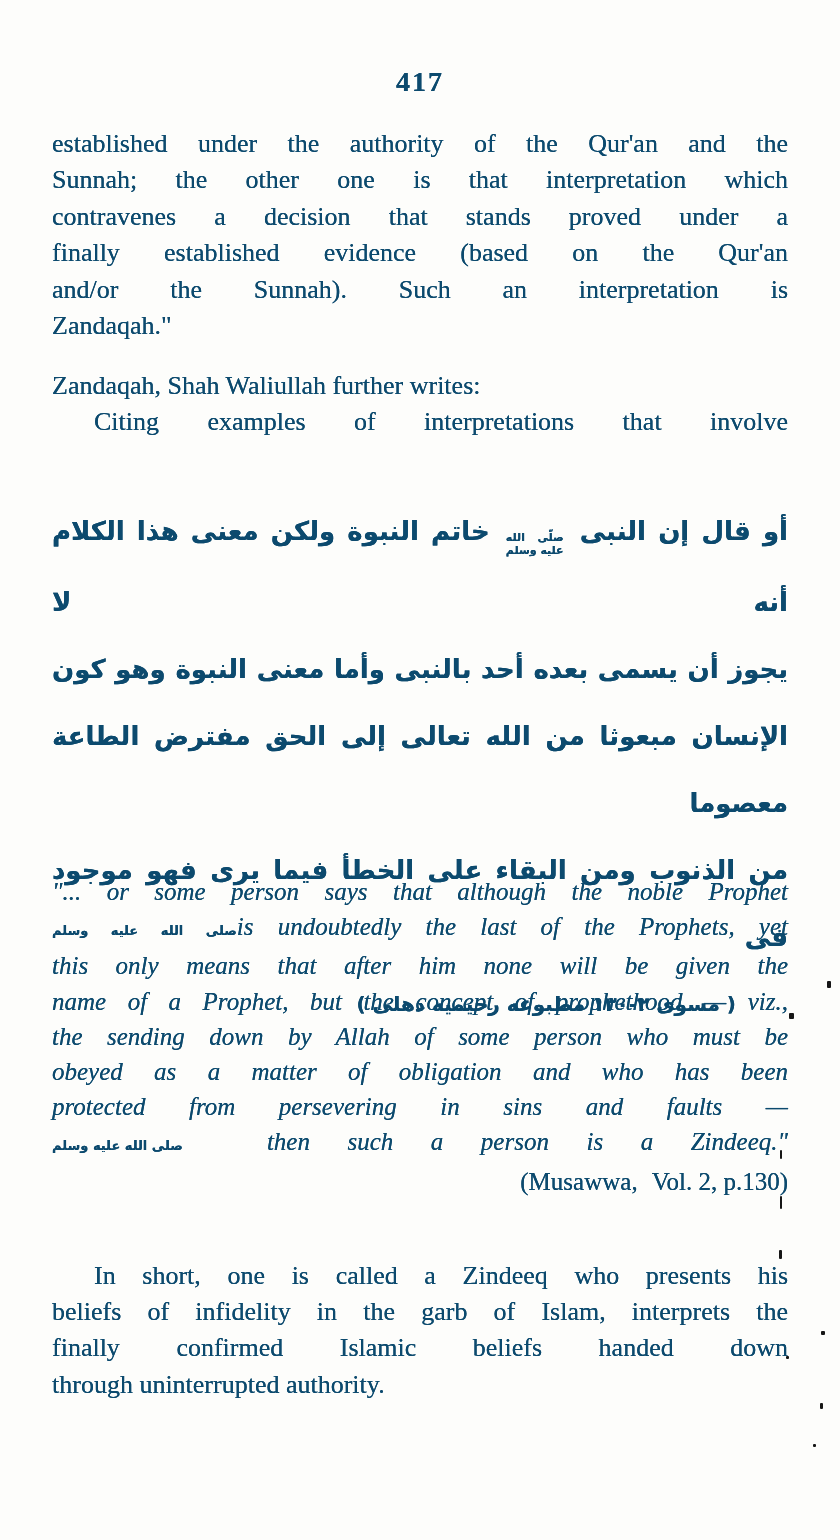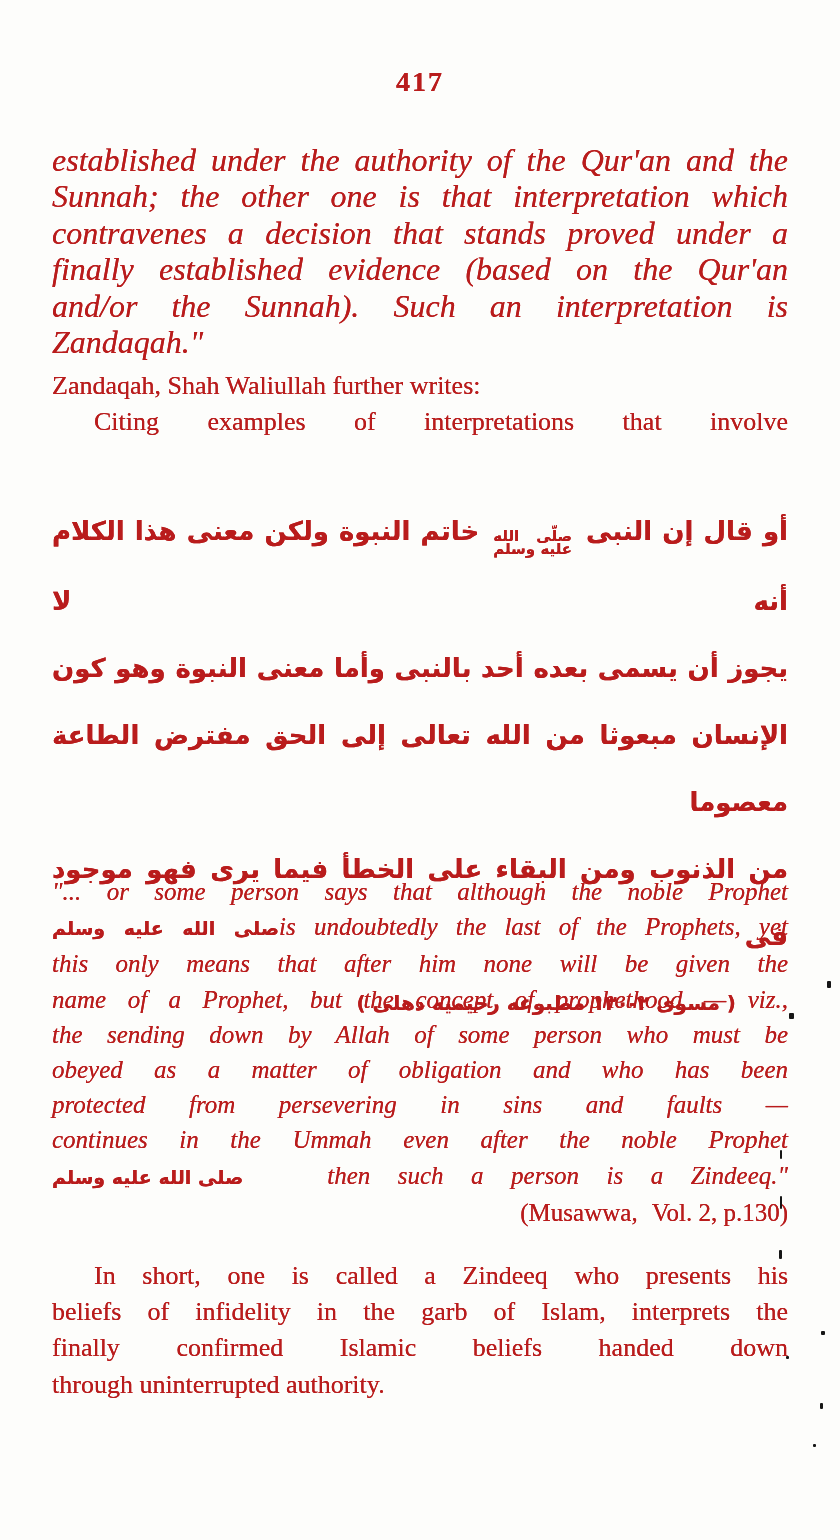--- a/index.html
+++ b/index.html
@@ -1,64 +1,64 @@
 <!DOCTYPE html>
 <html><head>
 <meta charset="utf-8">
 <style>
   html,body{margin:0;padding:0;background:#e8e8e4;}
   .page{
     position:relative;
     width:840px;height:1540px;
     background:#fdfdfb;
-    color:#b91c1c;
+    color:#0c4a6e;
     font-family:"Liberation Serif", serif;
     overflow:hidden;
     text-shadow:0 0 .6px currentColor;
   }
   .pagenum{
     position:absolute;top:66px;left:0;width:100%;
     text-align:center;font-size:28px;font-weight:bold;letter-spacing:2px;
   }
   .block{position:absolute;left:52px;width:736px;}
   .jline{
     text-align:justify;
     text-align-last:justify;
     white-space:normal;
   }
   .jline.last{text-align-last:left;}
   .indent{padding-left:42px;}
 
   
-  .quote1{top:142px;font-style:italic;font-size:32px;line-height:36.4px;}
+  .quote1{top:126px;font-size:26px;line-height:36.4px;}
   .intro{top:368px;font-size:26px;line-height:36px;}
 
   
   .arabic{
     top:498px;
     direction:rtl;
     font-family:"DejaVu Sans", sans-serif;
     font-size:26px;font-weight:bold;line-height:67px;
   }
   .aline{text-align:justify;text-align-last:justify;}
   .aline5{display:flex;align-items:baseline;}
   .a5text{white-space:nowrap;}
   .a5cite{font-size:20px;font-weight:bold;margin-right:52px;white-space:nowrap;}
   .honorific{
     display:inline-block;vertical-align:-14px;
-    font-size:15px;font-weight:bold;line-height:13px;text-align:center;
+    font-size:11px;font-weight:bold;line-height:13px;text-align:center;
     margin:12px 4px;
   }
   .honorific span{display:block;}
 
   
   .translation{top:874px;font-style:italic;font-size:25px;line-height:35.2px;}
   .ar-inline{
     font-family:"DejaVu Sans", sans-serif;
-    font-style:normal;font-weight:bold;font-size:19px;
+    font-style:normal;font-weight:bold;font-size:13px;
     direction:rtl;unicode-bidi:isolate;
   }
   .flexline{display:flex;align-items:baseline;}
   .flexline .fill-just{
     flex:1;display:block;
     padding-left:84px;
     text-align:justify;text-align-last:justify;
   }
   .citeline{text-align:right;font-style:normal;}
   .citeline .it{}
@@ -106,21 +106,20 @@
   </div>
 
   <div class="block translation">
     <div class="jline">"... or some person says that although the noble Prophet</div>
     <div class="jline"><span class="ar-inline">صلى الله عليه وسلم</span><span>is undoubtedly the last of the Prophets, yet</span></div>
     <div class="jline">this only means that after him none will be given the</div>
     <div class="jline">name of a Prophet, but the concept of prophethood — viz.,</div>
     <div class="jline">the sending down by Allah of some person who must be</div>
     <div class="jline">obeyed as a matter of obligation and who has been</div>
     <div class="jline">protected from persevering in sins and faults —</div>
-    <div class="jline">continues in the Ummah even after the noble Prophet</div>
     <div class="flexline">
       <span class="ar-inline">صلى الله عليه وسلم</span>
       <span class="fill-just">then such a person is a Zindeeq."</span>
     </div>
     <div class="citeline">
       <span class="it">(Musawwa,</span><span class="rm">Vol. 2, p.130)</span>
     </div>
   </div>
 
   <div class="block closing">

